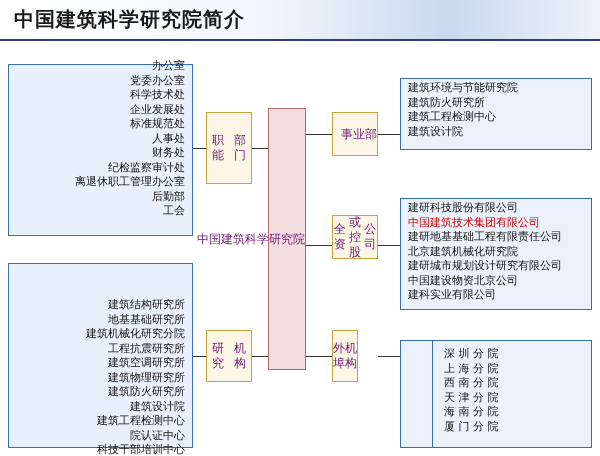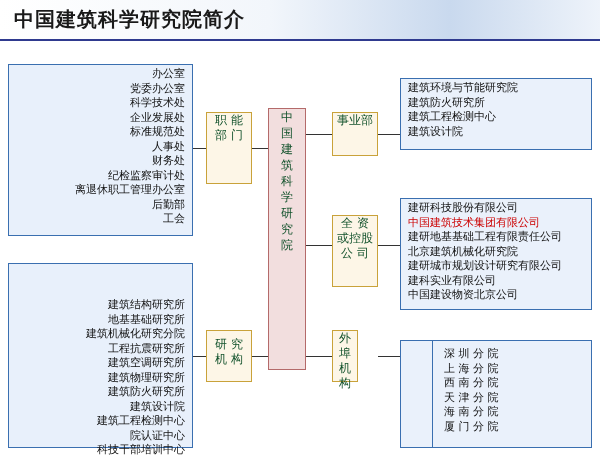--- a/index.html
+++ b/index.html
@@ -58,23 +58,23 @@
     padding:3px 8px 0 2px;
     white-space:nowrap;
   }
   .lines.leftalign{text-align:left;padding-left:8px;}
   .lines .ln{display:block;}
   .lines .ln.red{color:#cc0000;font-weight:normal;}
   
   .vlabel{
     position:absolute;
     box-sizing:border-box;
-    font-size:12px;color:#14532d;
-    display:flex;flex-direction:column;
-    align-items:center;justify-content:flex-start;
+    font-size:12px;color:#701a75;
+    display:flex;flex-direction:row;
+    align-items:center;justify-content:flex-end;
     line-height:15px;
     text-align:center;
   }
   .vlabel .ln{display:block;}
   .center .vlabel{font-size:12px;line-height:16px;}
   
   .conn{
     position:absolute;
     background:#333;
   }
@@ -87,21 +87,21 @@
 </style>
 </head>
 <body>
 
 <div id="header">
   <div id="header-title">中国建筑科学研究院简介</div>
 </div>
 <div id="header-rule"></div>
 
 <div class="box leftlist" style="left:8px;top:64px;width:185px;height:172px;"></div>
-<div class="lines" style="left:8px;top:64px;width:185px;height:172px;" id="functional-items">
+<div class="lines" style="left:8px;top:56px;width:185px;height:172px;" id="functional-items">
     <span class="ln">办公室</span>
     <span class="ln">党委办公室</span>
     <span class="ln">科学技术处</span>
     <span class="ln">企业发展处</span>
     <span class="ln">标准规范处</span>
     <span class="ln">人事处</span>
     <span class="ln">财务处</span>
     <span class="ln">纪检监察审计处</span>
     <span class="ln">离退休职工管理办公室</span>
     <span class="ln">后勤部</span>
@@ -124,21 +124,21 @@
     <span class="ln">建筑空调研究所</span>
     <span class="ln">建筑物理研究所</span>
     <span class="ln">建筑防火研究所</span>
     <span class="ln">建筑设计院</span>
     <span class="ln">建筑工程检测中心</span>
     <span class="ln">院认证中心</span>
     <span class="ln">科技干部培训中心</span>
   </div>
 
 <div class="box group" style="left:206px;top:330px;width:46px;height:52px;">
-  <div class="vlabel" style="left:0;top:6px;width:100%;height:100%;" id="research-label">
+  <div class="vlabel" style="left:0;top:0;width:100%;height:100%;" id="research-label">
       <span class="ln">研 究</span>
       <span class="ln">机 构</span>
     </div>
 </div>
 
 <div class="box center" style="left:268px;top:108px;width:38px;height:262px;">
   <div class="vlabel" style="left:0;top:0;width:100%;height:100%;" id="center-label">
       <span class="ln">中</span>
       <span class="ln">国</span>
       <span class="ln">建</span>
@@ -157,36 +157,36 @@
     </div>
 </div>
 <div class="box right" style="left:400px;top:78px;width:192px;height:72px;"></div>
 <div class="lines leftalign" style="left:400px;top:78px;width:192px;height:72px;" id="business-items">
     <span class="ln">建筑环境与节能研究院</span>
     <span class="ln">建筑防火研究所</span>
     <span class="ln">建筑工程检测中心</span>
     <span class="ln">建筑设计院</span>
   </div>
 
-<div class="box group" style="left:332px;top:215px;width:46px;height:72px;padding-left:27px;">
+<div class="box group" style="left:332px;top:215px;width:46px;height:44px;padding-left:27px;">
   <div class="vlabel" style="left:0;top:0;width:100%;height:100%;" id="companies-label">
       <span class="ln">全 资</span>
       <span class="ln">或控股</span>
       <span class="ln">公 司</span>
     </div>
 </div>
 <div class="box right" style="left:400px;top:198px;width:192px;height:112px;"></div>
 <div class="lines leftalign" style="left:400px;top:198px;width:205px;height:112px;" id="companies-items">
     <span class="ln">建研科技股份有限公司</span>
     <span class="ln red">中国建筑技术集团有限公司</span>
     <span class="ln">建研地基基础工程有限责任公司</span>
     <span class="ln">北京建筑机械化研究院</span>
     <span class="ln">建研城市规划设计研究有限公司</span>
+    <span class="ln">中国建设物资北京公司</span>
     <span class="ln">建科实业有限公司</span>
-    <span class="ln">中国建设物资北京公司</span>
   </div>
 
 <div class="box group" style="left:332px;top:330px;width:26px;height:52px;">
   <div class="vlabel" style="left:0;top:0;width:100%;height:100%;" id="branch-label">
       <span class="ln">外 埠</span>
       <span class="ln">机 构</span>
     </div>
 </div>
 <div class="box right" style="left:400px;top:340px;width:192px;height:108px;"></div>
 <div class="divider" style="left:432px;top:340px;height:108px;"></div>

